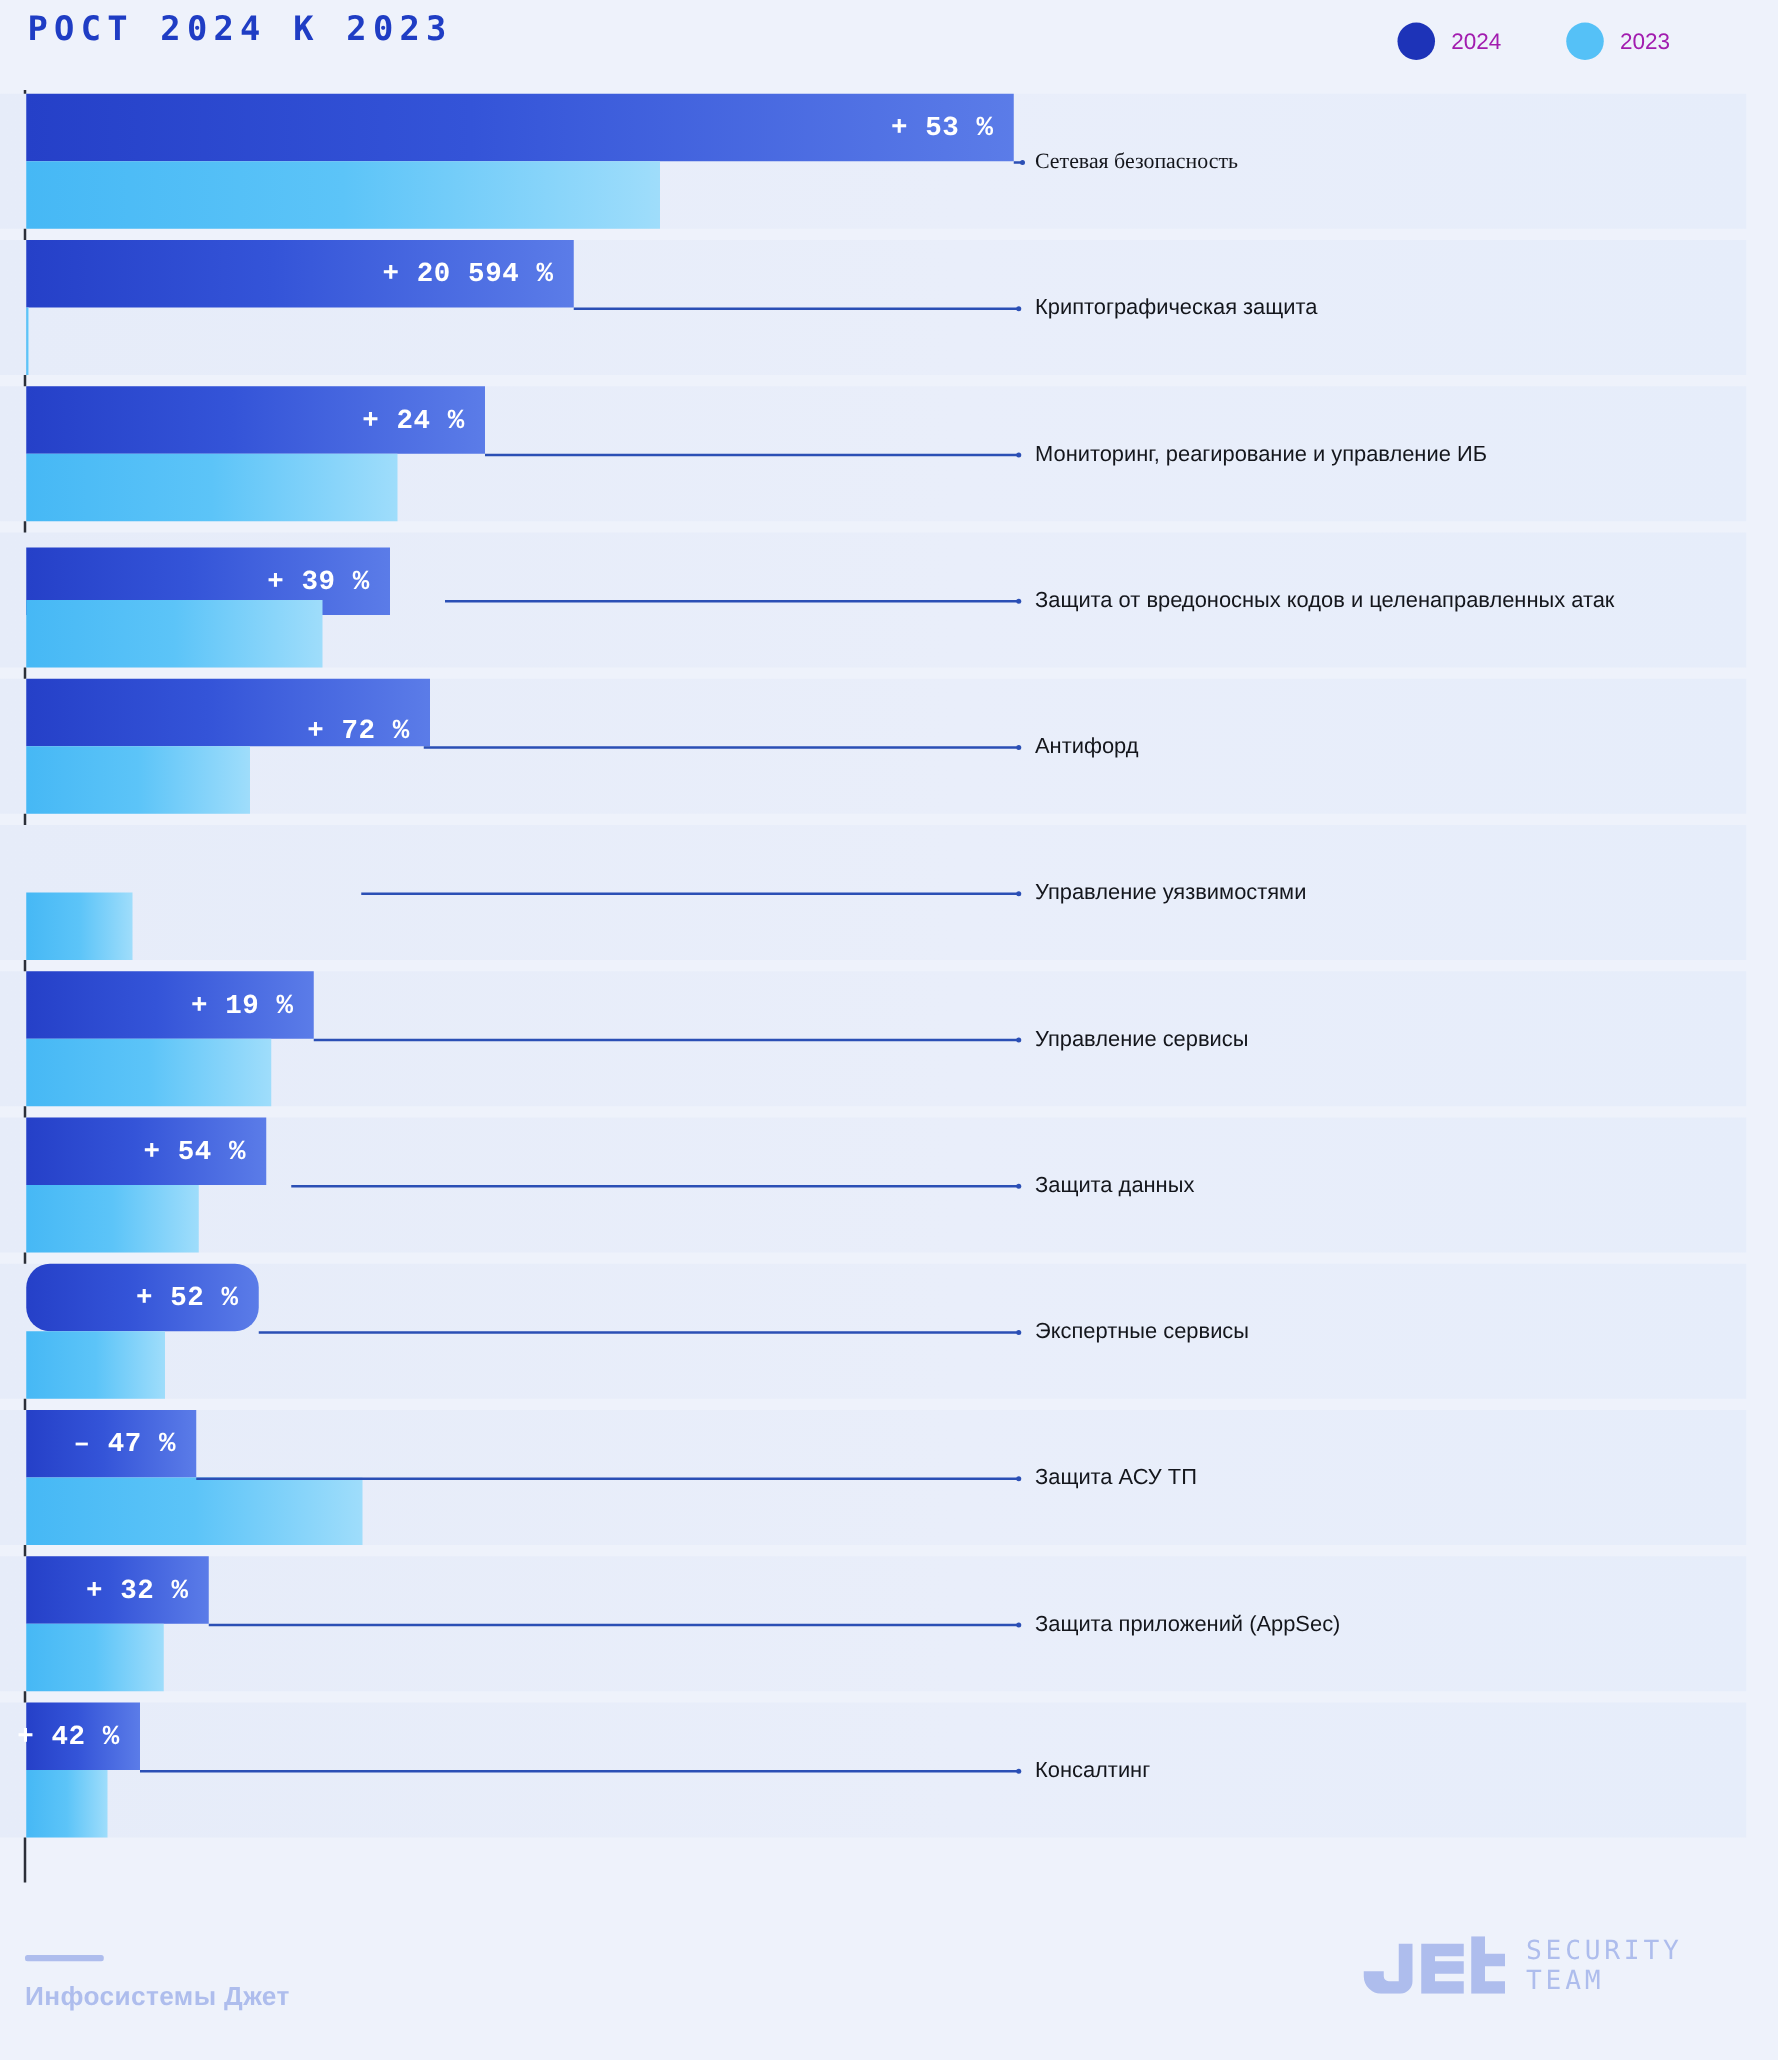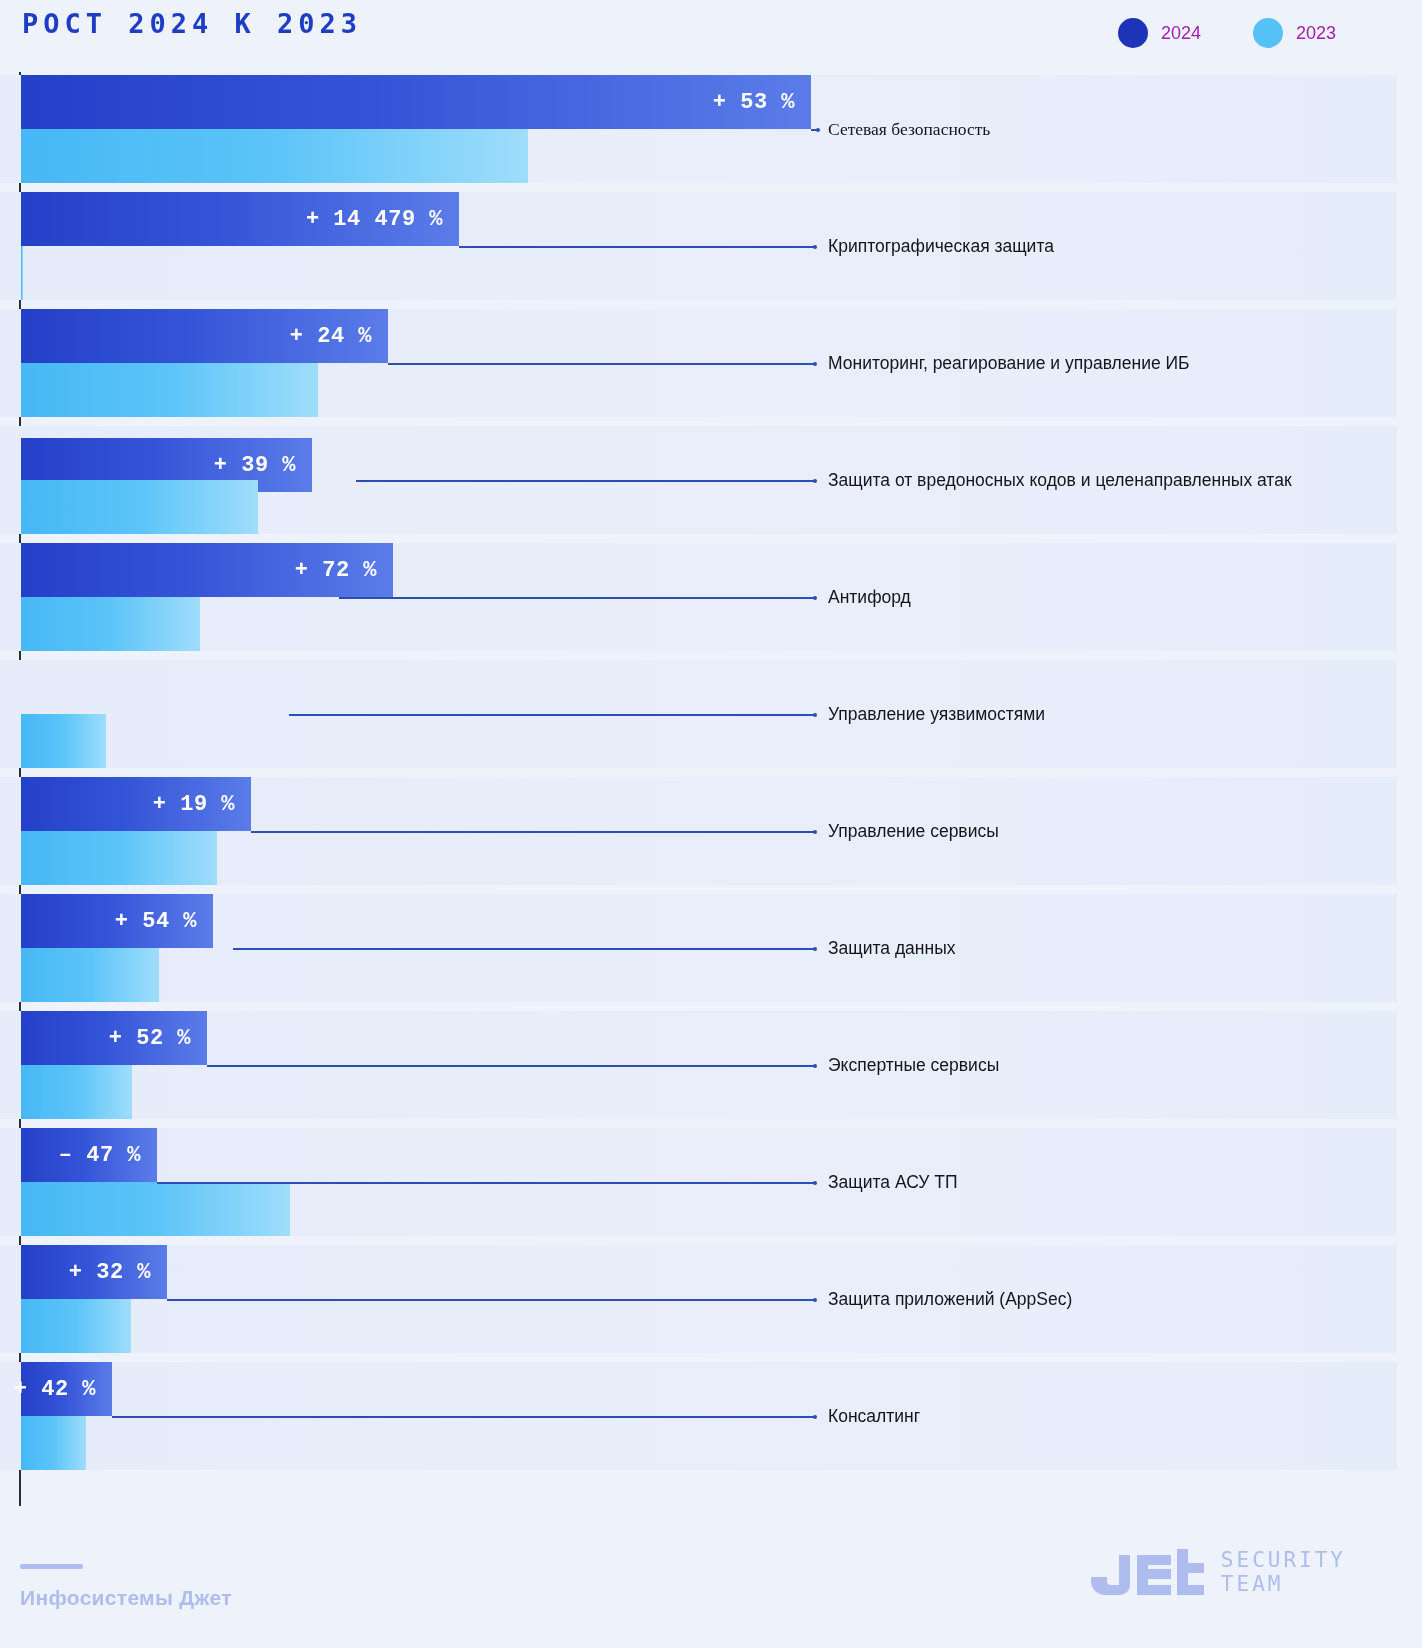--- a/index.html
+++ b/index.html
@@ -125,21 +125,21 @@
           <div class="bar bar-2024" style="width: 790px;">
             <span class="bar-value">+ 53 %</span>
           </div>
           <div class="bar bar-2023" style="width: 507px;"></div>
         </div>
       </div>
       <div class="row" style="top: 122px; height: 108px;">
         <div class="row-band"></div>
         <div class="bars">
           <div class="bar bar-2024" style="width: 438px;">
-            <span class="bar-value">+ 14 479 %</span>
+            <span class="bar-value">+ 20 594 %</span>
           </div>
           <div class="bar bar-2023" style="width: 2px;"></div>
         </div>
       </div>
       <div class="row" style="top: 239px; height: 108px;">
         <div class="row-band"></div>
         <div class="bars">
           <div class="bar bar-2024" style="width: 367px;">
             <span class="bar-value">+ 24 %</span>
           </div>
@@ -151,21 +151,21 @@
         <div class="bars">
           <div class="bar bar-2024" style="width: 291px; margin-top: 12px;">
             <span class="bar-value">+ 39 %</span>
           </div>
           <div class="bar bar-2023" style="width: 237px;"></div>
         </div>
       </div>
       <div class="row" style="top: 473px; height: 108px;">
         <div class="row-band"></div>
         <div class="bars">
-          <div class="bar bar-2024" style="width: 372px;">
+          <div class="bar bar-2024" style="width: 323px; align-items: flex-end;">
             <span class="bar-value">+ 72 %</span>
           </div>
           <div class="bar bar-2023" style="width: 179px;"></div>
         </div>
       </div>
       <div class="row" style="top: 590px; height: 108px;">
         <div class="row-band"></div>
         <div class="bars">
           <div class="bar bar-2023" style="width: 85px;"></div>
         </div>
@@ -184,21 +184,21 @@
         <div class="bars">
           <div class="bar bar-2024" style="width: 192px;">
             <span class="bar-value">+ 54 %</span>
           </div>
           <div class="bar bar-2023" style="width: 138px;"></div>
         </div>
       </div>
       <div class="row" style="top: 941px; height: 108px;">
         <div class="row-band"></div>
         <div class="bars">
-          <div class="bar bar-2024" style="width: 186px;">
+          <div class="bar bar-2024" style="width: 186px; border-radius: 19px;">
             <span class="bar-value">+ 52 %</span>
           </div>
           <div class="bar bar-2023" style="width: 111px;"></div>
         </div>
       </div>
       <div class="row" style="top: 1058px; height: 108px;">
         <div class="row-band"></div>
         <div class="bars">
           <div class="bar bar-2024" style="width: 136px;">
             <span class="bar-value">– 47 %</span>

